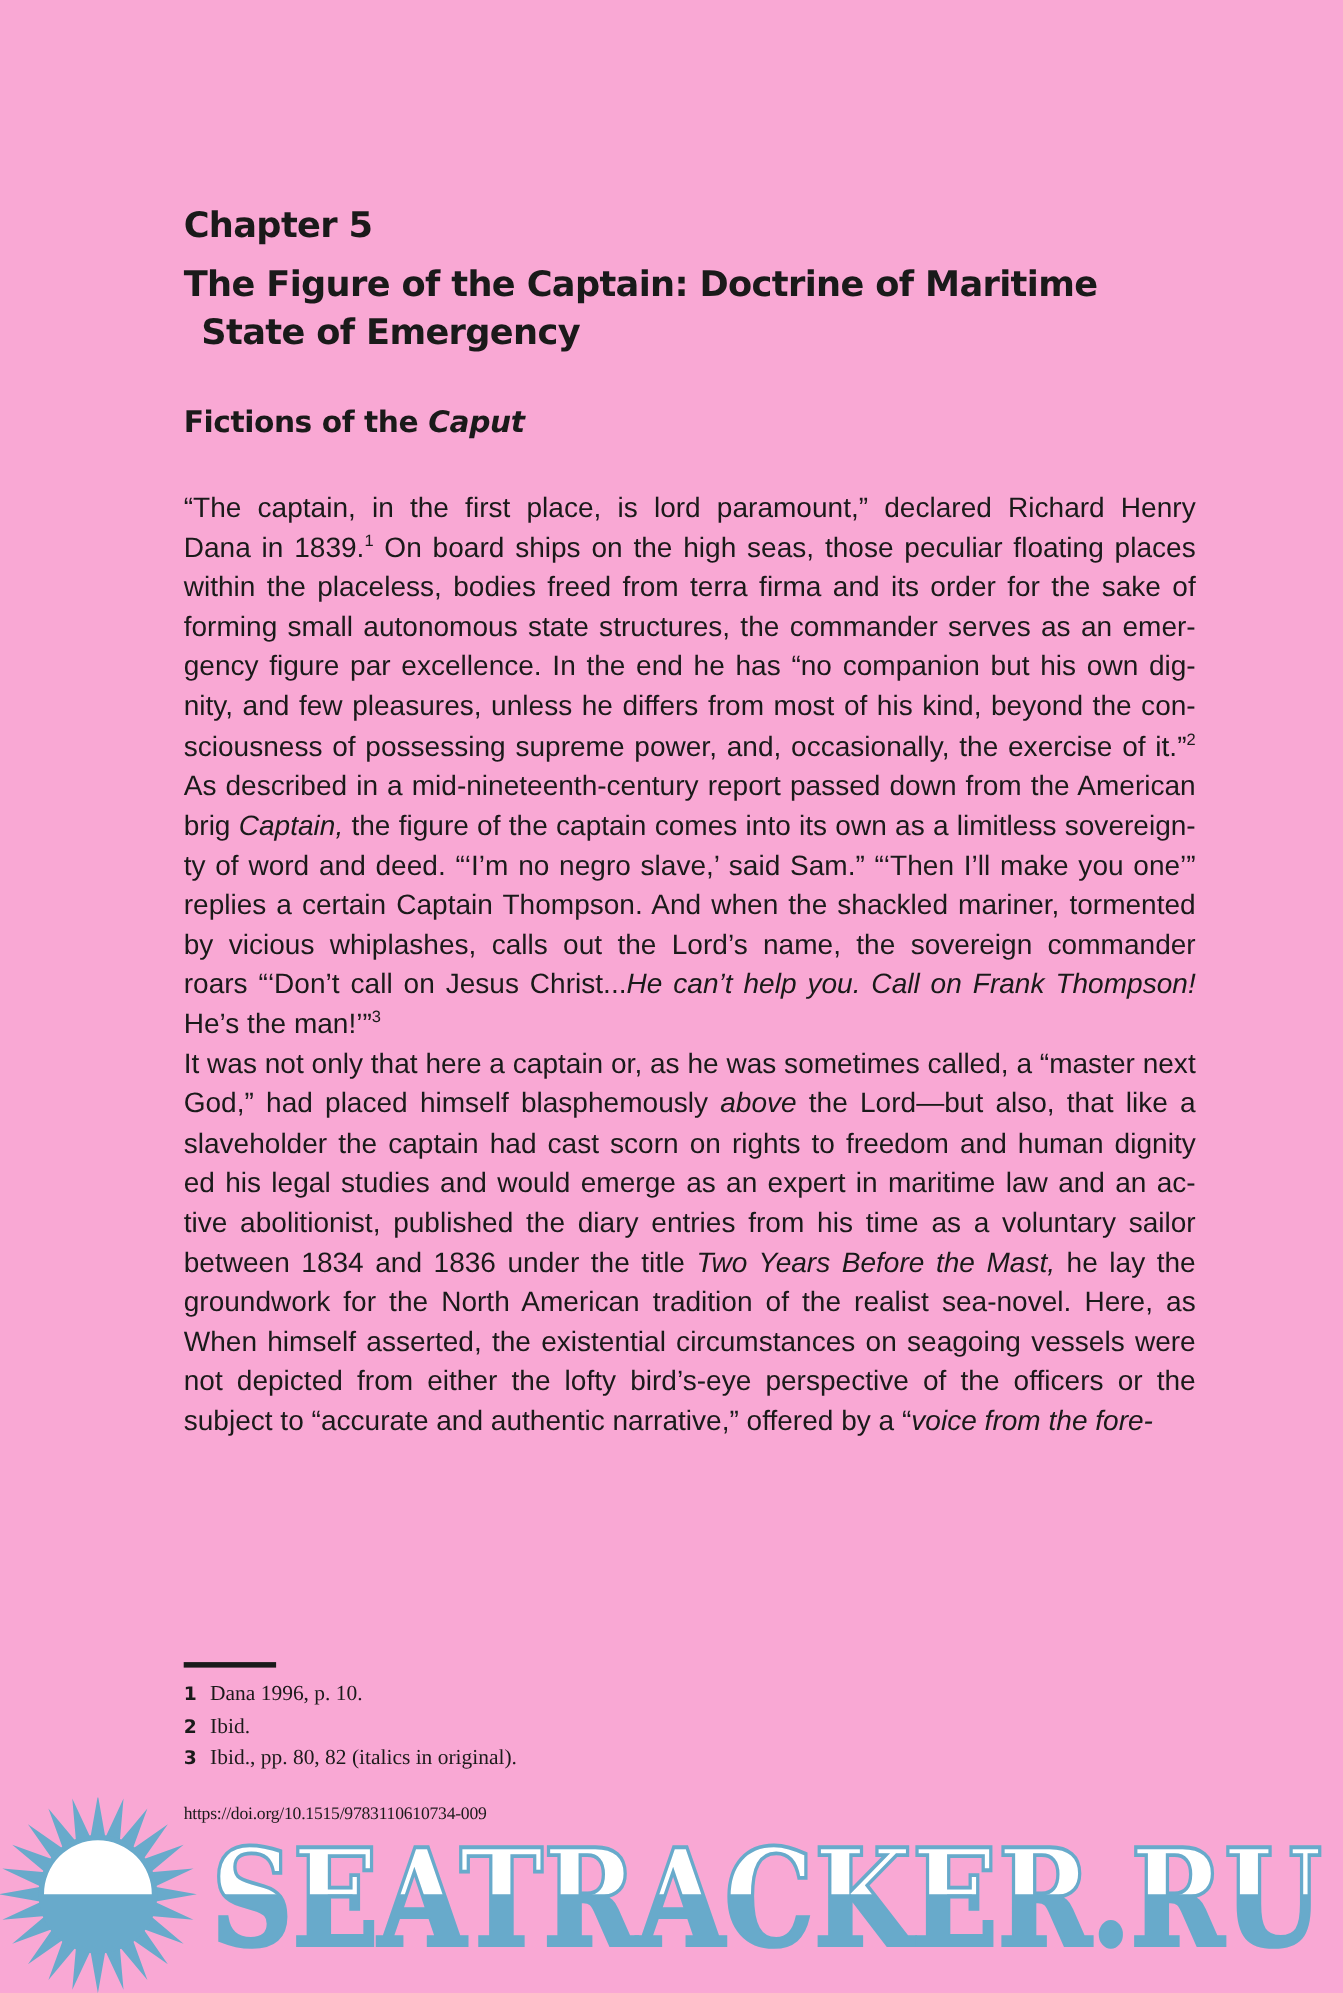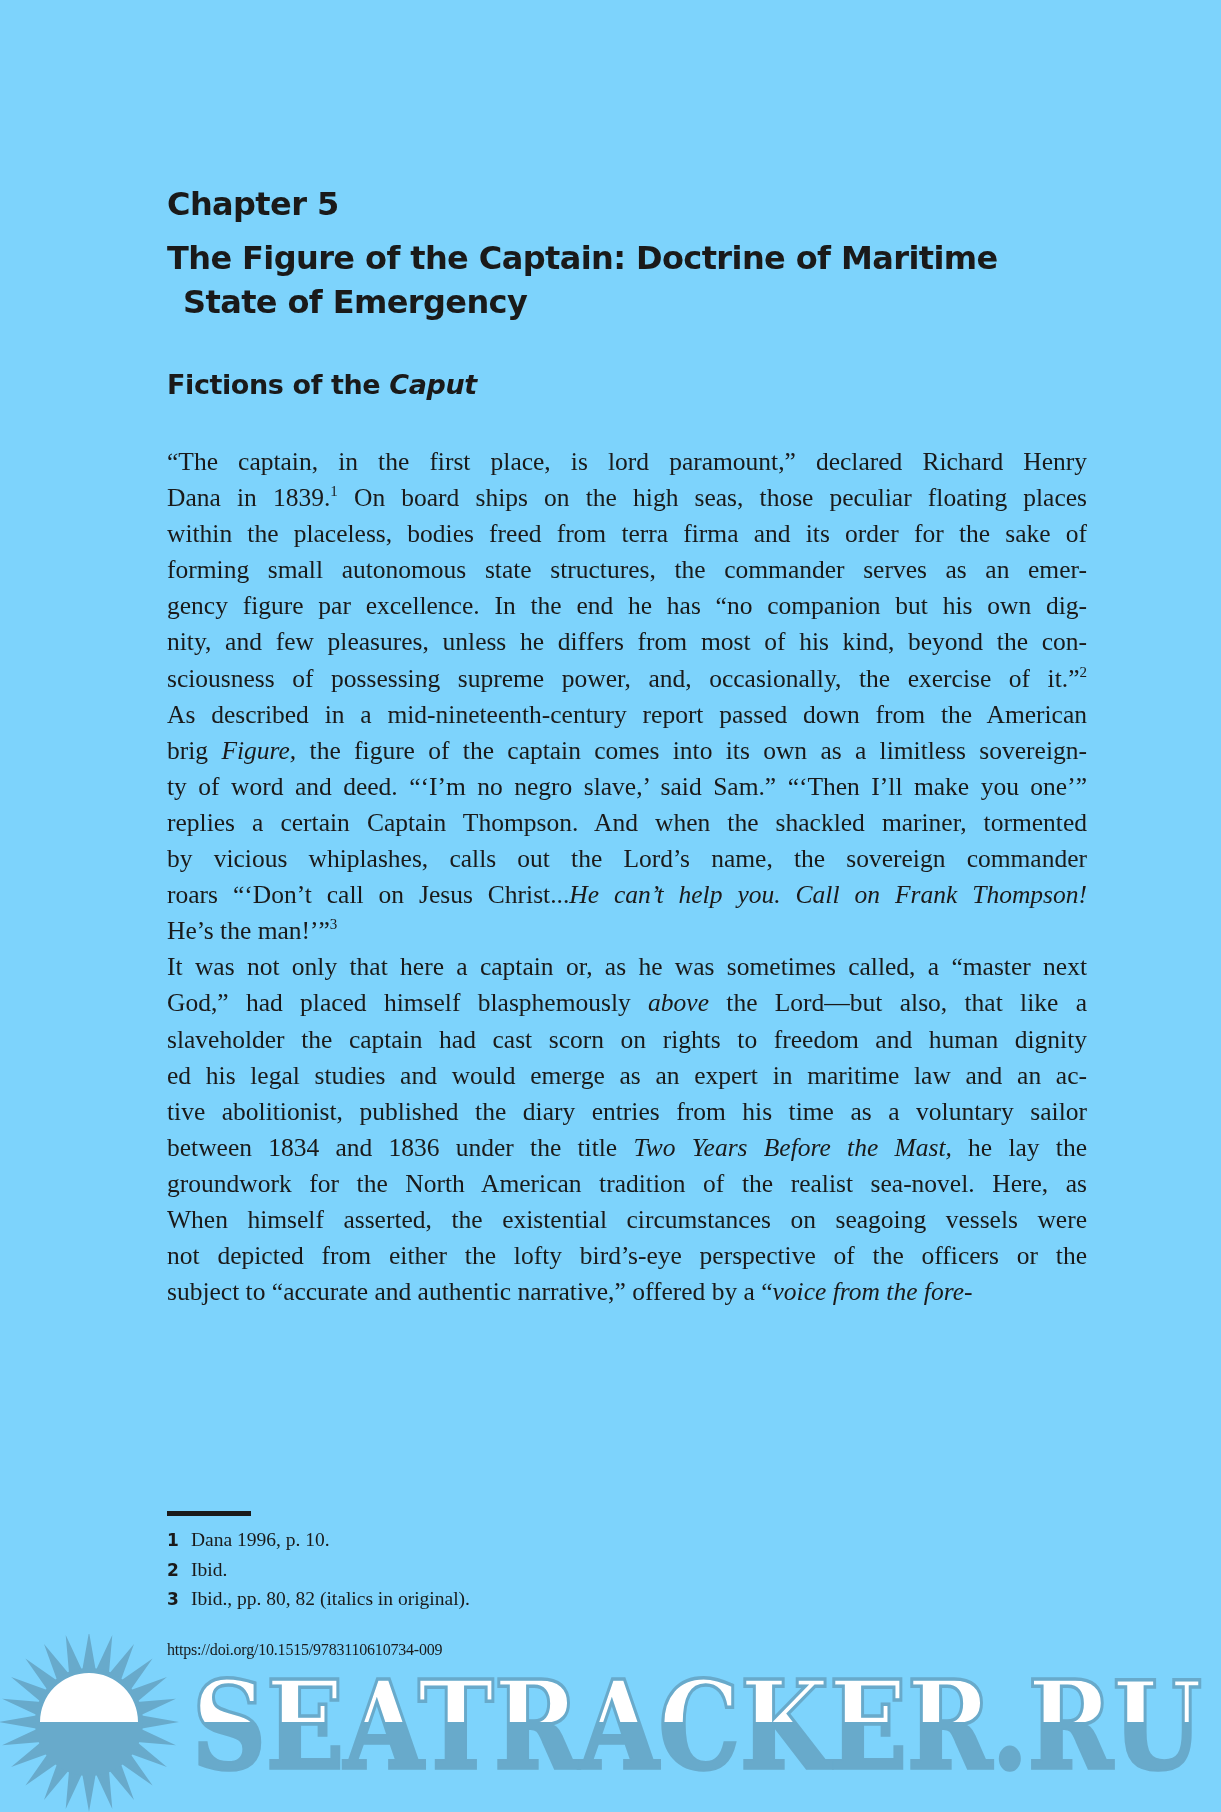--- a/index.html
+++ b/index.html
@@ -1,26 +1,26 @@
 <!DOCTYPE html>
 <html><head>
 <meta charset="utf-8">
 <style>
   html, body { margin: 0; padding: 0; background: #ffffff; }
   body { width: 1221px; height: 1812px; position: relative; overflow: hidden; }
-  .page { position: absolute; left: 0; top: 0; width: 1221px; height: 1812px; background: #7dd3fc; color: #1a1a1a; }
+  .page { position: absolute; left: 0; top: 0; width: 1221px; height: 1812px; background: #f9a8d4; color: #1a1a1a; }
 
   .heading { position: absolute; left: 167px; font-family: "DejaVu Sans", sans-serif; font-weight: bold; color: #1a1a1a; letter-spacing: -0.6px; white-space: nowrap; }
   .h-chapter { top: 184px; font-size: 32px; line-height: 40px; }
   .h-title1 { top: 238px; font-size: 32px; line-height: 40px; }
   .h-title2 { top: 282px; font-size: 32px; line-height: 40px; margin-left: 16px; }
   .h-section { top: 368px; font-size: 27px; line-height: 34px; letter-spacing: -0.4px; }
   .h-section .it { font-style: italic; }
 
-  .body { position: absolute; left: 167px; top: 444px; width: 920px; font-family: Liberation Serif, serif; font-size: 25.5px; color: #1a1a1a; }
+  .body { position: absolute; left: 167px; top: 444px; width: 920px; font-family: Liberation Sans, sans-serif; font-size: 25.5px; color: #1a1a1a; }
   .line { height: 36.1px; line-height: 36.1px; white-space: nowrap; text-align: justify; text-align-last: justify; overflow: visible; }
   .line.last { text-align-last: left; }
   .line.indent { padding-left: 48px; }
   .it { font-style: italic; }
   sup { font-size: 15px; line-height: 0; vertical-align: 10px; }
 
   .rule { position: absolute; left: 167px; top: 1511px; width: 84px; height: 5px; background: #1a1a1a; }
   .notes { position: absolute; left: 167px; top: 1525px; font-family: "Liberation Serif", serif; font-size: 19.5px; color: #1a1a1a; }
   .note { height: 29.5px; line-height: 29.5px; white-space: nowrap; }
   .note .num { font-family: "DejaVu Sans", sans-serif; font-weight: bold; font-size: 17px; display: inline-block; width: 24px; }
@@ -43,21 +43,21 @@
   <div class="body">
     <div id="p1" class="para">
         <div class="line">“The captain, in the first place, is lord paramount,” declared Richard Henry</div>
         <div class="line">Dana in 1839.<sup>1</sup> On board ships on the high seas, those peculiar floating places</div>
         <div class="line">within the placeless, bodies freed from terra firma and its order for the sake of</div>
         <div class="line">forming small autonomous state structures, the commander serves as an emer-</div>
         <div class="line">gency figure par excellence. In the end he has “no companion but his own dig-</div>
         <div class="line">nity, and few pleasures, unless he differs from most of his kind, beyond the con-</div>
         <div class="line">sciousness of possessing supreme power, and, occasionally, the exercise of it.”<sup>2</sup></div>
         <div class="line">As described in a mid-nineteenth-century report passed down from the American</div>
-        <div class="line">brig <span class="it">Figure,</span> the figure of the captain comes into its own as a limitless sovereign-</div>
+        <div class="line">brig <span class="it">Captain,</span> the figure of the captain comes into its own as a limitless sovereign-</div>
         <div class="line">ty of word and deed. “‘I’m no negro slave,’ said Sam.” “‘Then I’ll make you one’”</div>
         <div class="line">replies a certain Captain Thompson. And when the shackled mariner, tormented</div>
         <div class="line">by vicious whiplashes, calls out the Lord’s name, the sovereign commander</div>
         <div class="line">roars “‘Don’t call on Jesus Christ...<span class="it">He can’t help you. Call on Frank Thompson!</span></div>
         <div class="line last">He’s the man!’”<sup>3</sup></div>
       </div>
     <div id="p2" class="para">
         <div class="line">It was not only that here a captain or, as he was sometimes called, a “master next</div>
         <div class="line">God,” had placed himself blasphemously <span class="it">above</span> the Lord—but also, that like a</div>
         <div class="line">slaveholder the captain had cast scorn on rights to freedom and human dignity</div>

